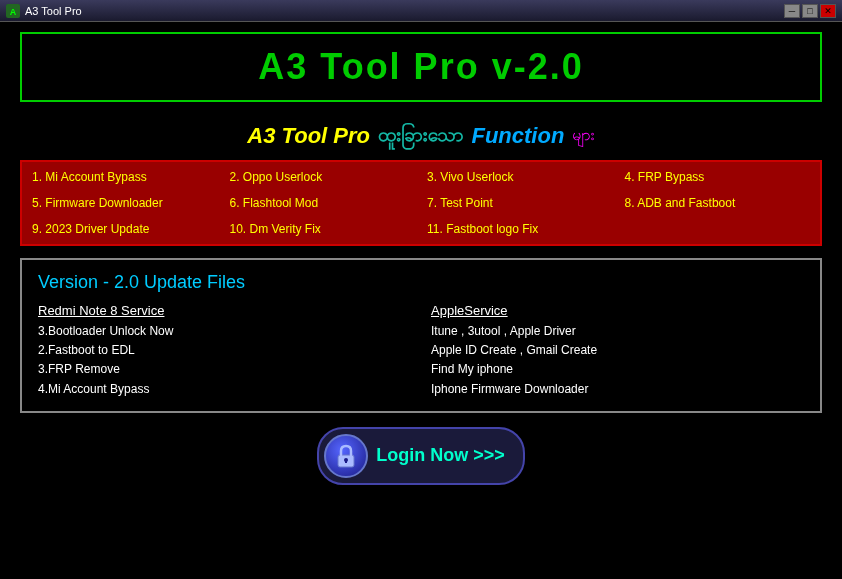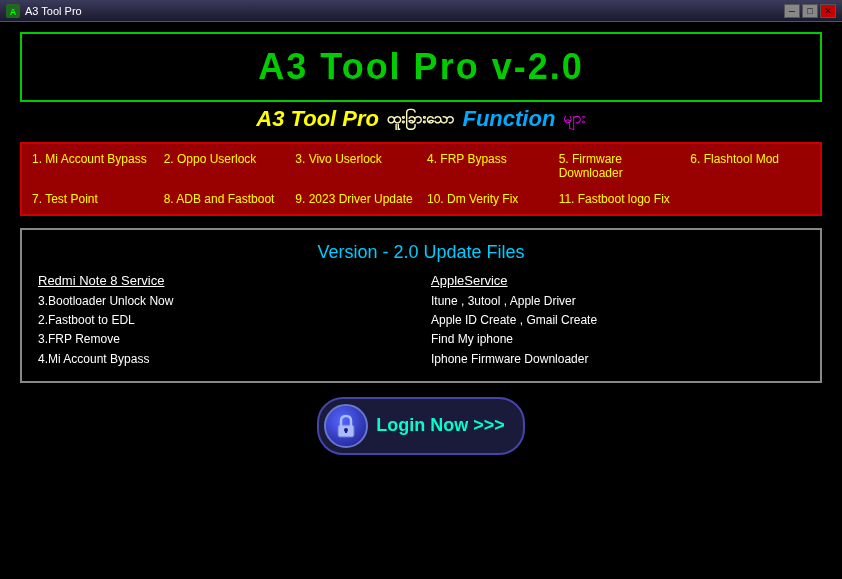--- a/index.html
+++ b/index.html
@@ -59,21 +59,21 @@
       background: #000;
       height: calc(579px - 22px);
       position: relative;
       padding: 10px 20px;
     }
 
     
     .header-box {
       border: 2px solid #00cc00;
       padding: 12px 0;
-      margin-bottom: 4px;
+      margin-bottom: 20px;
       text-align: center;
     }
 
     .app-title {
       color: #00cc00;
       font-size: 36px;
       font-weight: bold;
       letter-spacing: 2px;
     }
 
@@ -85,22 +85,22 @@
       gap: 8px;
       margin-bottom: 10px;
     }
     .subtitle-a3 {
       color: #ffff00;
       font-size: 22px;
       font-weight: bold;
       font-style: italic;
     }
     .subtitle-myanmar {
-      color: #fef9c3;
-      font-size: 15px;
+      color: #14b8a6;
+      font-size: 19px;
       font-weight: bold;
     }
     .subtitle-function {
       color: #00aaff;
       font-size: 22px;
       font-weight: bold;
       font-style: italic;
     }
     .subtitle-myanmar2 {
       color: #ff00ff;
@@ -110,21 +110,21 @@
     
     .functions-box {
       border: 2px solid #cc0000;
       background: #990000;
       padding: 8px 10px;
       margin-bottom: 12px;
     }
 
     .functions-grid {
       display: grid;
-      grid-template-columns: repeat(6, 1fr);
+      grid-template-columns: repeat(4, 1fr);
       row-gap: 6px;
       column-gap: 4px;
       gap: 12px;
     }
 
     .func-item {
       color: #ffff00;
       font-size: 12px;
       cursor: pointer;
     }
@@ -132,21 +132,21 @@
     
     .version-box {
       border: 2px solid #888;
       padding: 12px 16px;
       margin-bottom: 14px;
     }
 
     .version-title {
       color: #00ccff;
       font-size: 18px;
-      text-align: center;
+      text-align: left;
       margin-bottom: 10px;
     }
 
     .version-content {
       display: flex;
       gap: 0;
     }
 
     .version-left {
       flex: 1;

